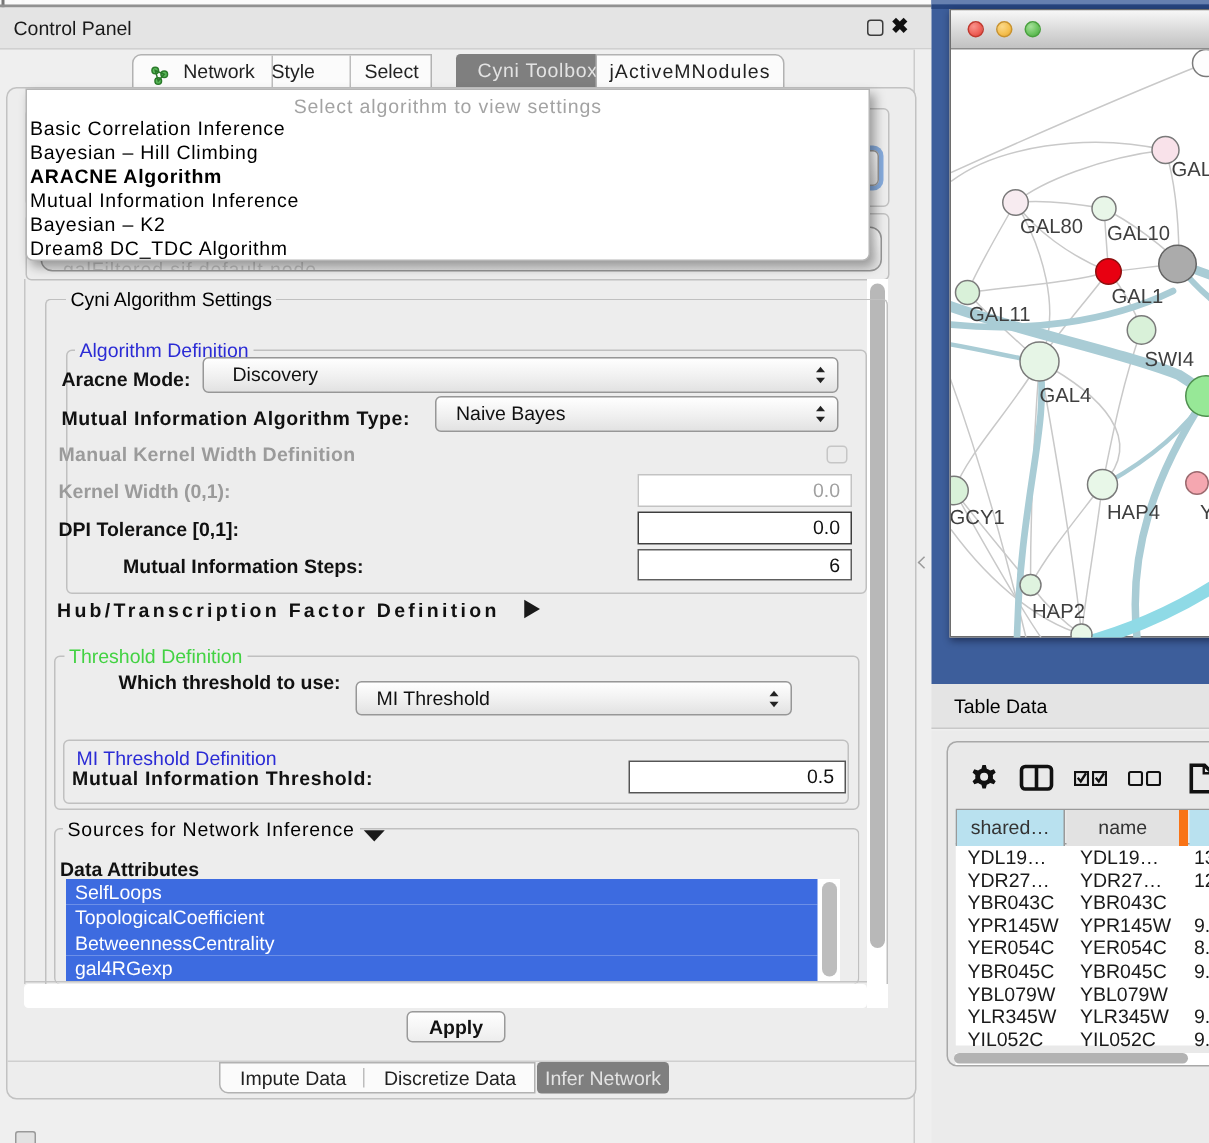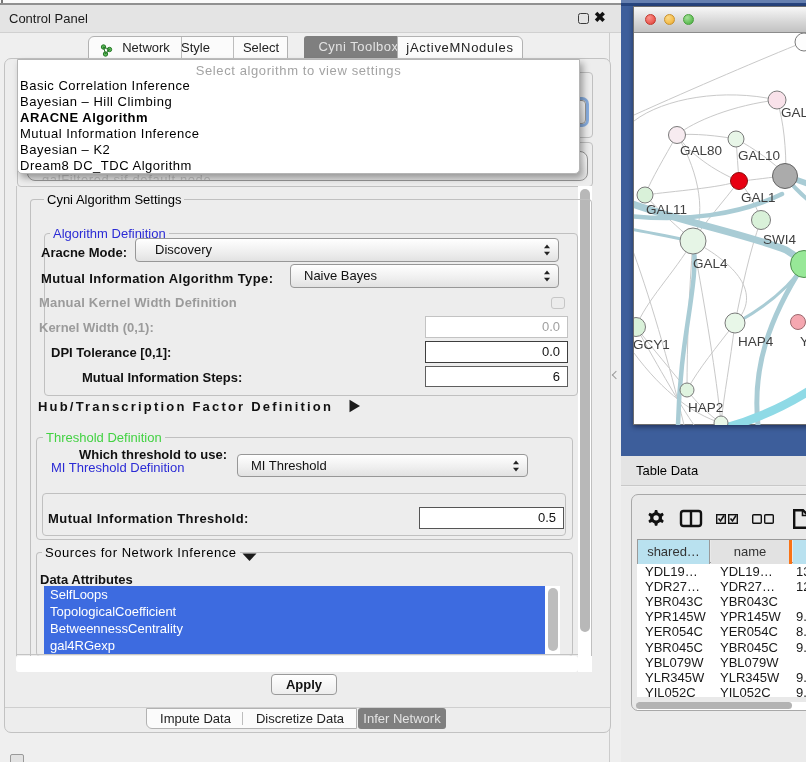--- a/index.html
+++ b/index.html
@@ -114,21 +114,21 @@
         <path d="M4 13.5 L7 9.8 L1 9.8 Z" fill="#222"></path>
       </svg>
     </span></div>
 
 <div class="abs lbl bld gry" style="left:39px; top:295px; letter-spacing:0.2px;">Manual Kernel Width Definition</div>
 <div class="abs" style="left:551px; top:297px; width:14px; height:12px; border:1px solid #c6c6c6; border-radius:3px; background:#ececec;"></div>
 
 <div class="abs lbl bld gry" style="left:39px; top:320px;">Kernel Width (0,1):</div>
 <div class="abs fld" style="left:425px; top:316px; width:143px; height:22px; border:1px solid #c3c3c3; color:#a0a0a0;">0.0</div>
 
-<div class="abs lbl bld" style="left:51px; top:345px;">DPI Tolerance [0,1]:</div>
+<div class="abs lbl bld" style="left:39px; top:345px;">DPI Tolerance [0,1]:</div>
 <div class="abs fld" style="left:425px; top:341px; width:143px; height:22px; border:1.5px solid #3e3e3e;">0.0</div>
 
 <div class="abs lbl bld" style="left:39px; top:370px;margin-left:43px;">Mutual Information Steps:</div>
 <div class="abs fld" style="left:425px; top:366px; width:143px; height:21px; border:1px solid #5e5e5e;">6</div>
 
 <div class="abs lbl bld" style="left:38px; top:399px; letter-spacing:2.2px;">Hub/Transcription Factor Definition</div>
 <div class="abs" style="left:348px; top:399px;"><svg width="13" height="14">
       <path d="M1.5 0.8 L12 7 L1.5 13.2 Z" fill="#1a1a1a"></path>
     </svg></div>
 
@@ -137,21 +137,21 @@
 
 <div class="abs lbl bld" style="left:79px; top:447px;text-align:right;">Which threshold to use:</div>
 <div class="abs combo" style="left:237px; top:454px; width:291px; height:23px;">MI Threshold<span class="arr">
       <svg width="8" height="16">
         <path d="M4 2.5 L7 6.2 L1 6.2 Z" fill="#222"></path>
         <path d="M4 13.5 L7 9.8 L1 9.8 Z" fill="#222"></path>
       </svg>
     </span></div>
 
 <div class="abs group" style="left:42px; top:493px; width:524px; height:43px;"></div>
-<div class="abs glabel" style="left:48px; top:461px; color:#2b2bd5;">MI Threshold Definition</div>
+<div class="abs glabel" style="left:48px; top:499px; color:#2b2bd5;">MI Threshold Definition</div>
 
 <div class="abs lbl bld" style="left:48px; top:511px; letter-spacing:0.45px;">Mutual Information Threshold:</div>
 <div class="abs fld" style="left:419px; top:507px; width:145px; height:22px; border:1px solid #555;">0.5</div>
 
 <div class="abs group" style="left:36px; top:552px; width:537px; height:104px; border-bottom:none;"></div>
 <div class="abs glabel" style="left:42px; top:546px; letter-spacing:0.55px;">Sources for Network Inference</div>
 <div class="abs" style="left:242px; top:550px;"><svg width="15" height="10">
       <path d="M0.5 1.5 L14.5 1.5 L7.5 9 Z" fill="#1a1a1a"></path>
     </svg></div>
 
@@ -297,21 +297,21 @@
     </g>
     <g transform="translate(151,8)">
       <path d="M1.2,1.2 L10,1.2 L14.8,6 L14.8,18.8 L1.2,18.8 Z" fill="none" stroke="#111" stroke-width="2.4"></path>
       <path d="M9.5,1.2 L9.5,6.5 L14.8,6.5" fill="none" stroke="#111" stroke-width="1.6"></path>
     </g>
   </svg>
 
   <div style="position:absolute; left:5px; top:43.5px; width:193px; height:162px; overflow:hidden;">
     <div style="position:absolute; left:0; top:0; width:100%; height:24px; border-top:1px solid #9a9a9a; border-bottom:1px solid #9a9a9a;">
       <div style="position:absolute; left:0; top:0; width:73px; height:24px; background:#b9e1ef; border-left:1px solid #9a9a9a; border-right:1px solid #9a9a9a; text-align:center; line-height:23px; color:#333;">shared…</div>
-      <div style="position:absolute; left:74px; top:0; width:81px; height:24px; background:#e2e2e2; border-right:3px solid #f97316; text-align:center; line-height:23px; color:#333;">name</div>
+      <div style="position:absolute; left:74px; top:0; width:81px; height:24px; background:#e2e2e2; border-right:6px solid #f97316; text-align:center; line-height:23px; color:#333;">name</div>
       <div style="position:absolute; left:156px; top:0; width:40px; height:24px; background:#b9e1ef;"></div>
     </div>
     <div id="trows" style="position:absolute; left:0; top:25px; width:100%; height:133px; background:#fff;">
         <div style="position:absolute; left:8px; top:0px; height:15.2px; line-height:15.2px; color:#1a1a1a;">YDL19…</div>
         <div style="position:absolute; left:83px; top:0px; height:15.2px; line-height:15.2px; color:#1a1a1a;">YDL19…</div>
         <div style="position:absolute; left:159px; top:0px; height:15.2px; line-height:15.2px; color:#1a1a1a;">13</div>
         <div style="position:absolute; left:8px; top:15.2px; height:15.2px; line-height:15.2px; color:#1a1a1a;">YDR27…</div>
         <div style="position:absolute; left:83px; top:15.2px; height:15.2px; line-height:15.2px; color:#1a1a1a;">YDR27…</div>
         <div style="position:absolute; left:159px; top:15.2px; height:15.2px; line-height:15.2px; color:#1a1a1a;">12</div>
         <div style="position:absolute; left:8px; top:30.4px; height:15.2px; line-height:15.2px; color:#1a1a1a;">YBR043C</div>

